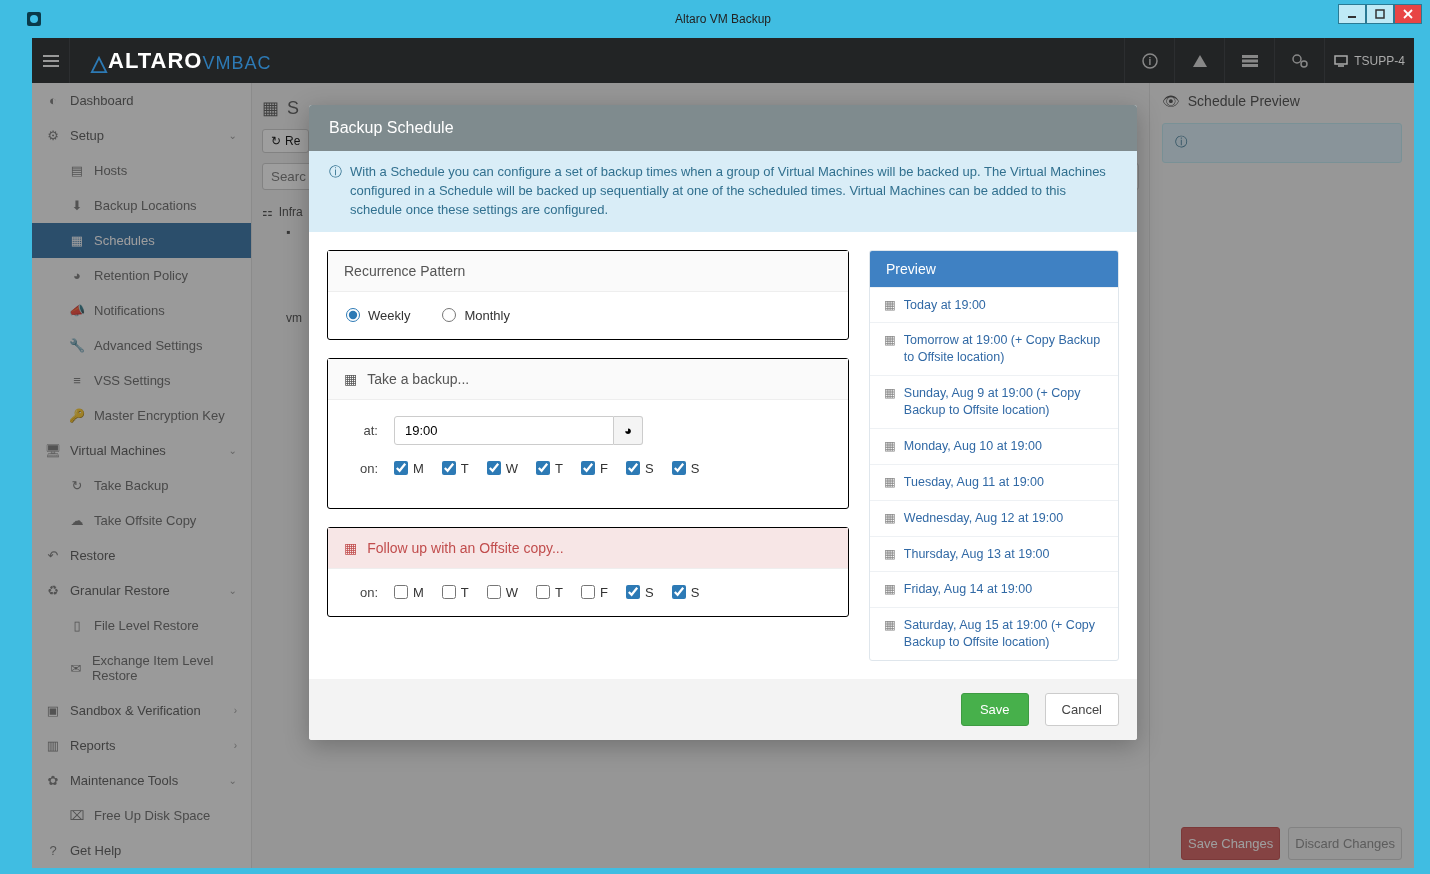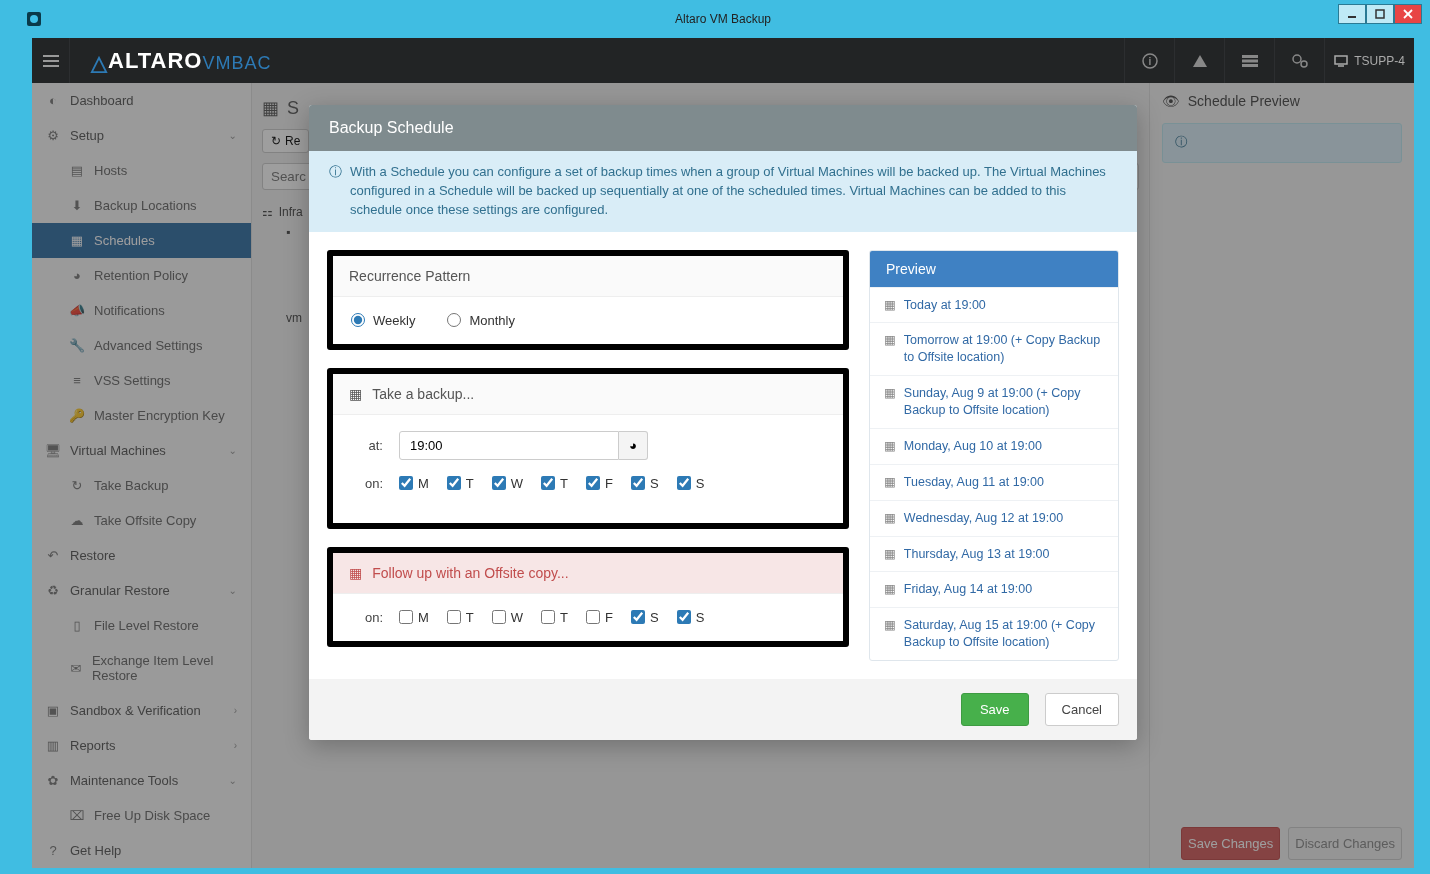--- a/index.html
+++ b/index.html
@@ -58,21 +58,21 @@
   .btn-danger { background:#d15a5a; color:#fff; border-color:#c04848;}
   .btn-muted { background:#eee; color:#888;}
   
   
   .modal-overlay { position:absolute; inset:0; background:rgba(40,40,40,0.45); display:flex; align-items:flex-start; justify-content:center; padding-top:22px;}
   .modal { width: 828px; background:#fff; border-radius:3px; overflow:hidden; box-shadow:0 6px 24px rgba(0,0,0,0.25);}
   .modal-header { background:#7f8b8e; color:#fff; padding:14px 20px; font-size:16px; font-weight:400;}
   .modal-info { background:#d9edf7; color:#31708f; padding:12px 20px; font-size:13px; line-height:1.45; display:flex; gap:8px;}
   .modal-body { padding: 18px; display:flex; gap:20px; background:#fff;}
   .modal-left { flex:1; display:flex; flex-direction:column; gap:18px;}
-  .card { border:6px solid #000000; border-radius:3px; background:#fff;}
+  .card { border:1px solid #000000; border-radius:3px; background:#fff;}
   .card-header { padding:12px 16px; border-bottom:1px solid #eee; background:#fafafa; color:#555; font-size:14px; display:flex; align-items:center; gap:10px;}
   .card-header.red { background:#f7e6e6; color:#c14d4d;}
   .card-body { padding:16px 18px;}
   .radio-row { display:flex; gap:32px; align-items:center;}
   .radio-row label { display:flex; align-items:center; gap:8px; cursor:pointer; font-size:13px; color:#333;}
   input[type=radio]{ width:14px;height:14px; accent-color:#2d7ab5;}
   input[type=checkbox]{ width:14px;height:14px; accent-color:#2d7ab5;}
   .form-row { display:flex; align-items:center; gap:16px; margin-bottom:16px;}
   .form-row .label { width:32px; text-align:right; color:#444; font-size:13px;}
   .time-input-group { display:flex; }

